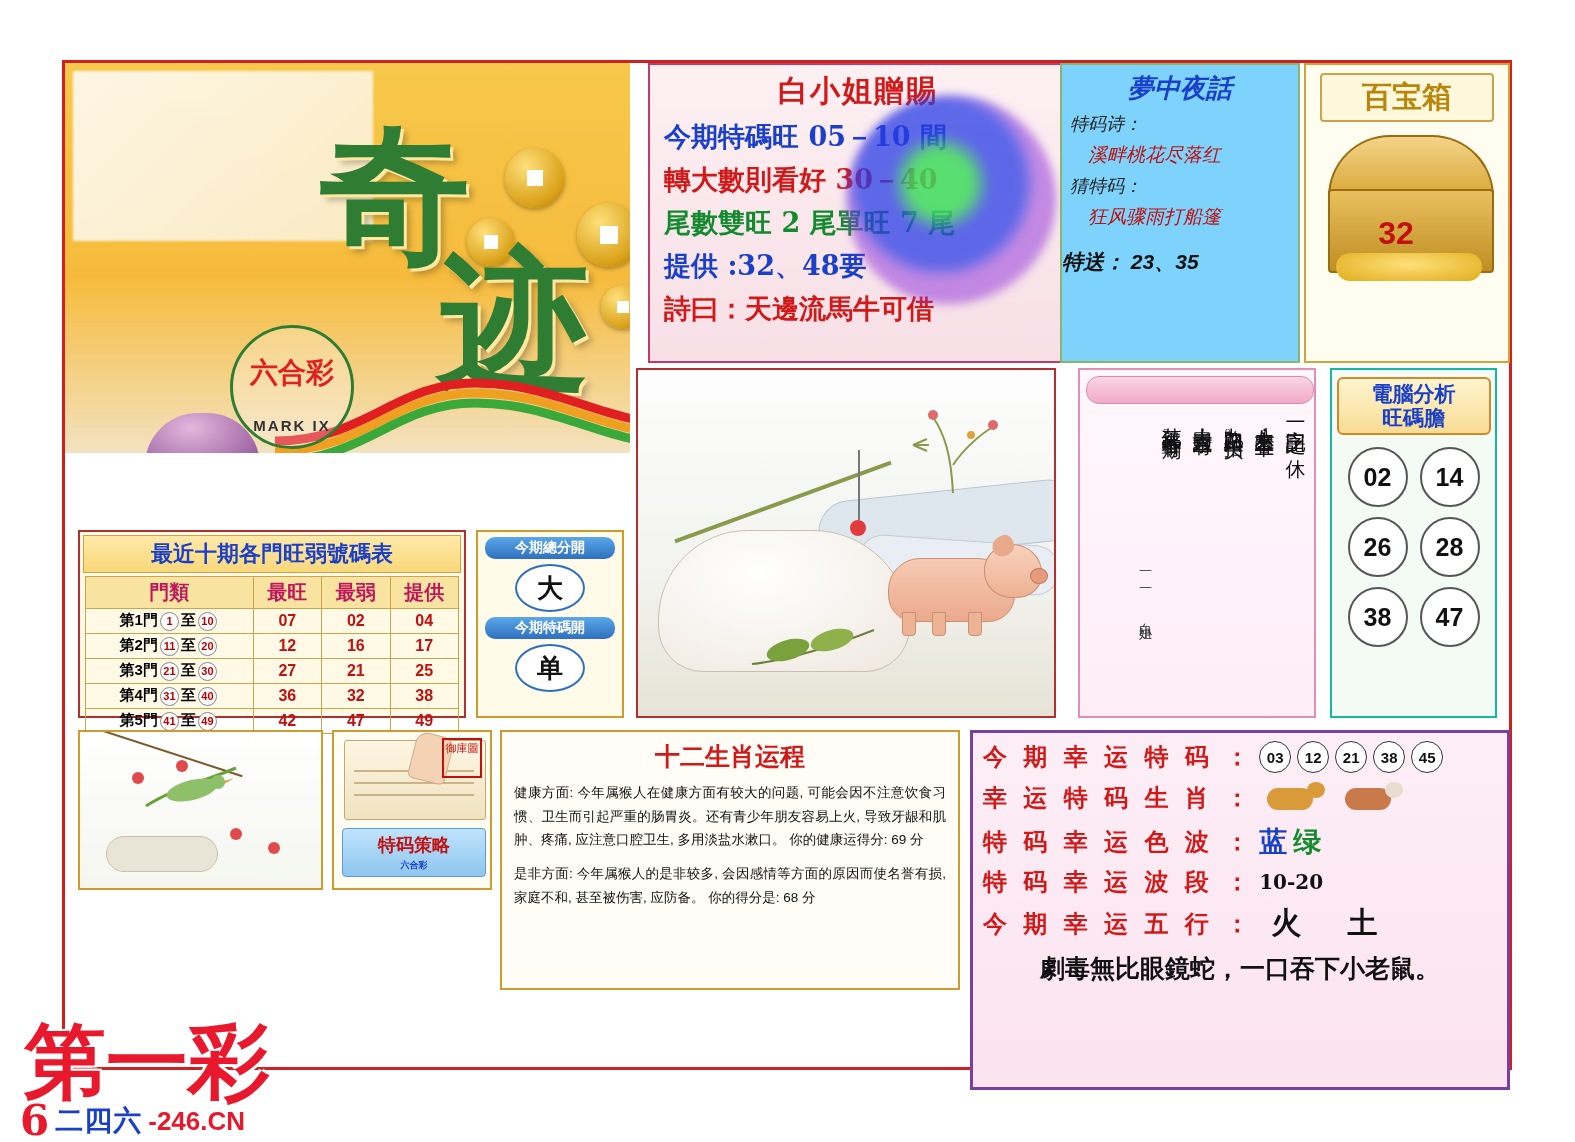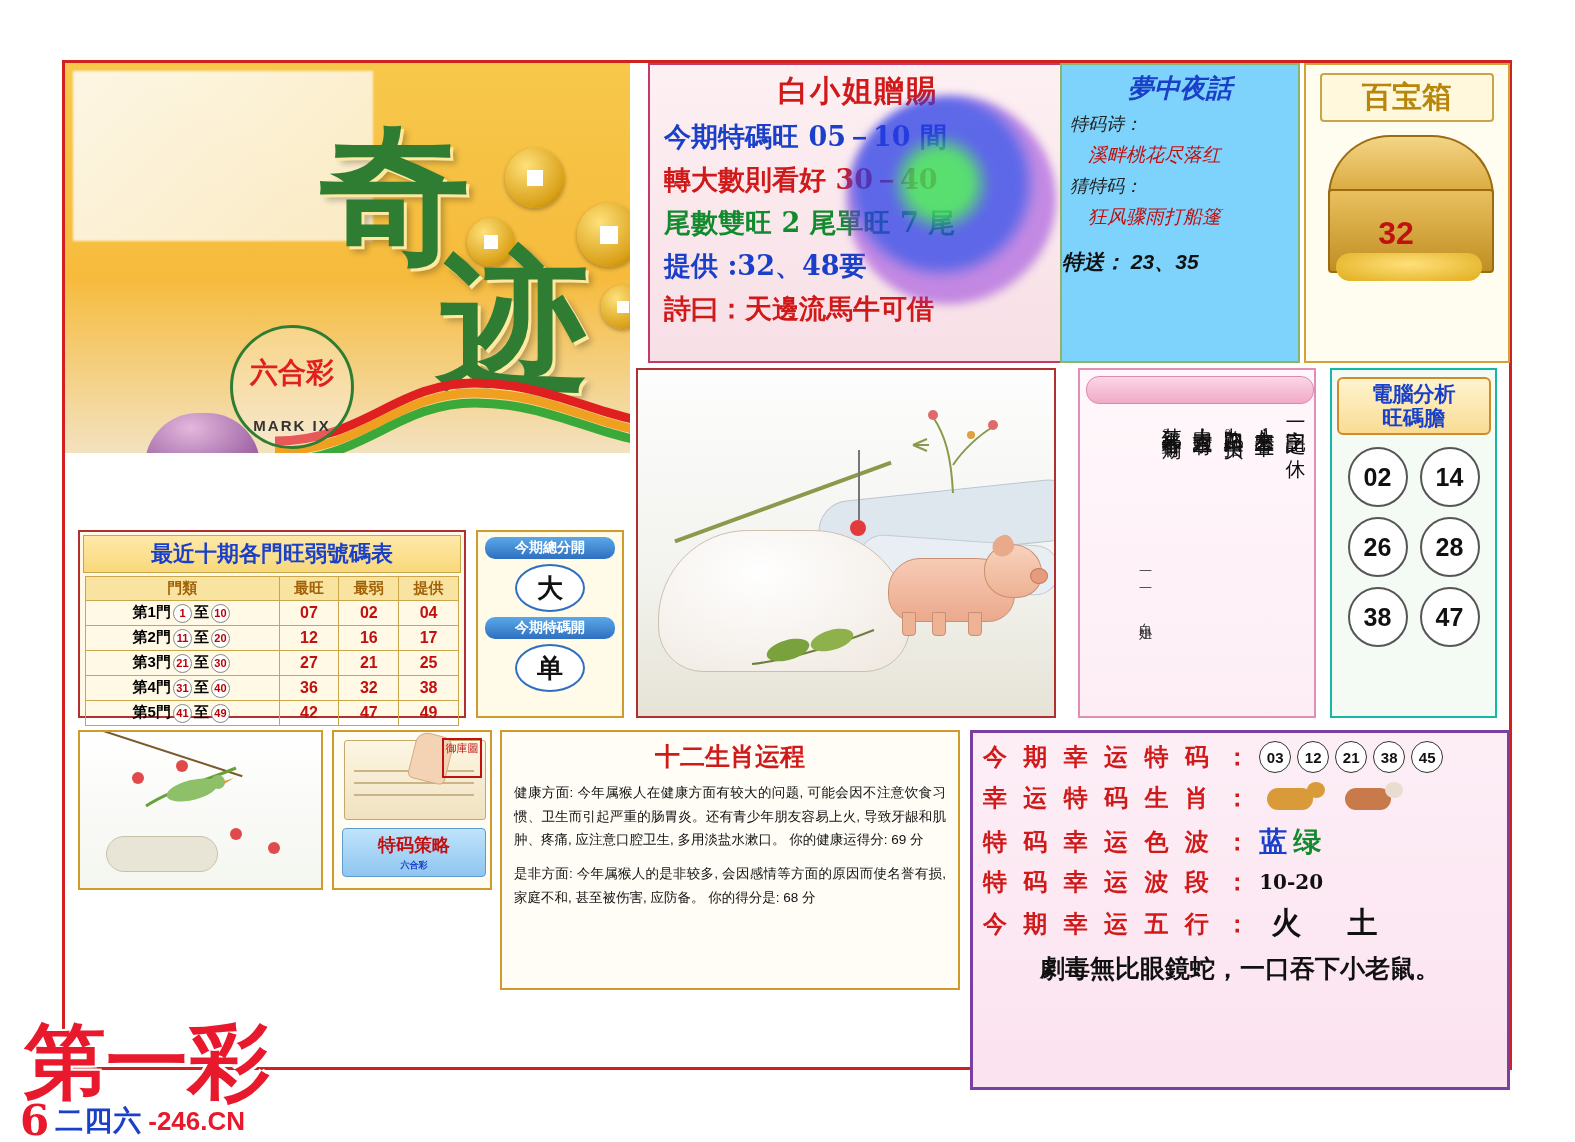--- a/index.html
+++ b/index.html
@@ -132,21 +132,21 @@
     position:absolute;left:78px;top:530px;width:388px;height:188px;
     background:#fff9e6;border:2px solid #b03030;box-sizing:border-box;
   }
   .tablecard .thead{
     margin:3px;padding:3px 0;text-align:center;font-size:22px;font-weight:bold;color:#1a3fc8;
     background:linear-gradient(180deg,#ffe9a8,#f8d87a);border:1px solid #c8a44a;
     font-family:"DejaVu Serif","Liberation Serif",serif;
   }
   table.t{width:374px;margin:2px auto 0;border-collapse:collapse;font-size:15px;}
   table.t th{
-    background:#f9e3a0;color:#a16207;font-size:15px;font-weight:bold;border:1px solid #c9a64a;
+    background:#f9e3a0;color:#be185d;font-size:20px;font-weight:bold;border:1px solid #c9a64a;
     padding:2px 0;
   }
   table.t td{border:1px solid #c9a64a;text-align:center;padding:2px 0;color:#c01010;font-weight:bold;font-size:16px;}
   table.t td.mc{color:#000;font-size:15px;white-space:nowrap;}
   .pill{display:inline-block;min-width:17px;height:17px;line-height:17px;border-radius:50%;
     background:#fff;border:1px solid #888;font-size:11px;color:#b00;margin:0 2px;}
 
   
   .dualcard{
     position:absolute;left:476px;top:530px;width:148px;height:188px;

